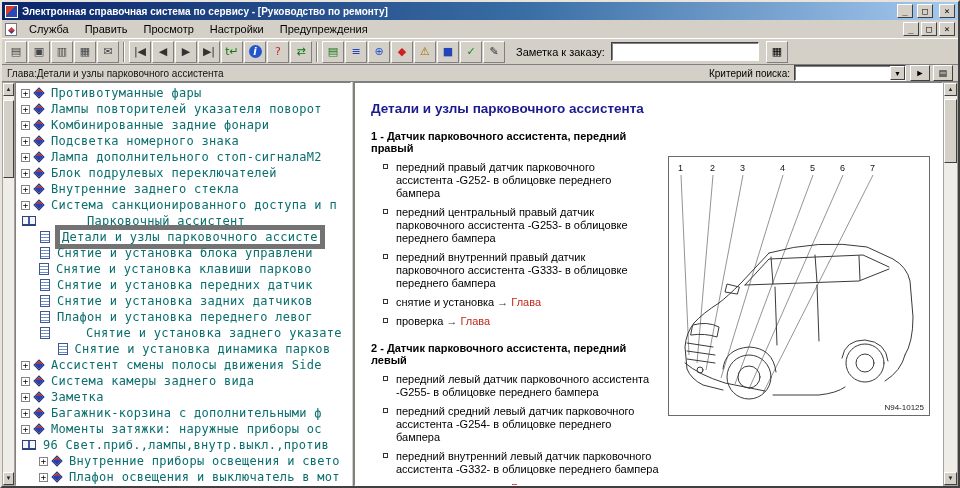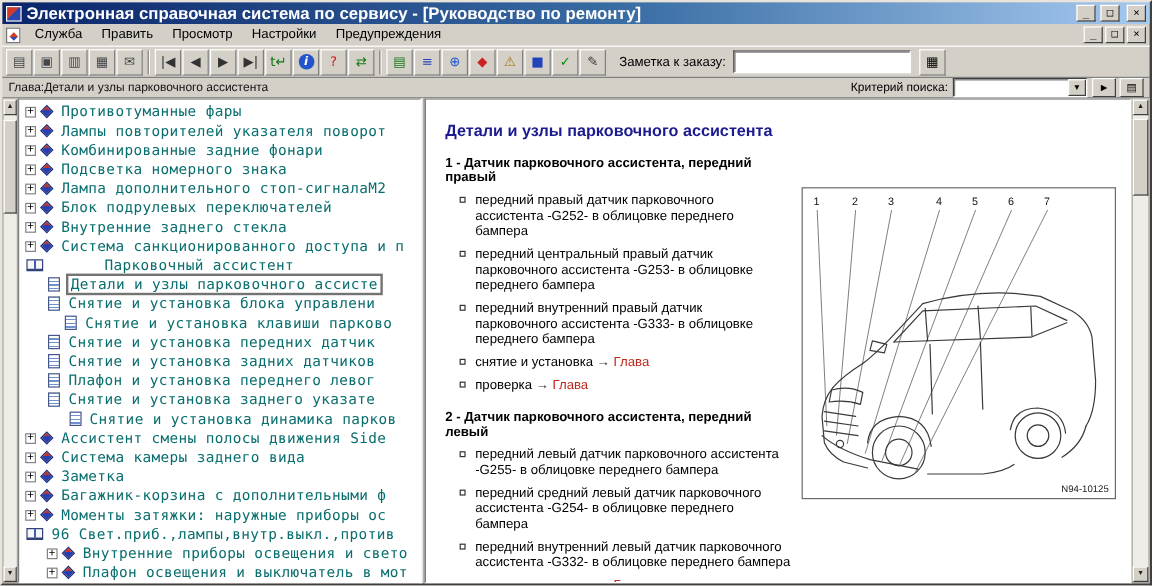--- a/index.html
+++ b/index.html
@@ -6,21 +6,21 @@
   html,body { width:960px; height:488px; overflow:hidden; }
   body { font-family:"Liberation Sans", sans-serif; background:#d4d0c8; }
   .window { width:960px; height:488px; display:flex; flex-direction:column;
             border:2px solid; border-color:#e8e4dc #404040 #404040 #e8e4dc; background:#d4d0c8; }
 
   
   .titlebar { height:18px; flex:none; background:linear-gradient(90deg,#0a246a,#3a6ea5 55%,#a6caf0);
               display:flex; align-items:center; padding:0 3px; gap:4px; }
   .appicon { width:13px; height:13px; flex:none; background:linear-gradient(135deg,#d23a2a 0 45%,#2a48b0 45% 100%);
              border:1px solid #fff; }
-  .titletext { color:#fff; font-weight:bold; font-size:14px; white-space:nowrap; overflow:hidden; flex:1; }
+  .titletext { color:#fff; font-weight:bold; font-size:10px; white-space:nowrap; overflow:hidden; flex:1; }
   .winbtn { width:16px; height:14px; flex:none; background:#d4d0c8; border:1px solid;
             border-color:#fff #404040 #404040 #fff; font-size:9px; line-height:11px; text-align:center;
             font-family:"DejaVu Sans Mono",monospace; cursor:default; padding:0; }
   .winbtn.close { margin-left:2px; }
 
   
   .menubar { height:18px; flex:none; display:flex; align-items:center; padding:0 3px; }
   .menudoc { width:12px; height:13px; background:#fff; border:1px solid #777; position:relative; margin-right:4px; flex:none; }
   .menudoc::after { content:""; position:absolute; left:3px; top:4px; width:5px; height:5px;
                     background:linear-gradient(135deg,#d23a2a 0 50%,#2a48b0 50% 100%); transform:rotate(45deg); }
@@ -75,21 +75,21 @@
              font-family:"DejaVu Sans Mono",monospace; }
   .ic-diamond { width:8px; height:8px; flex:none; transform:rotate(45deg);
                 background:linear-gradient(135deg,#c23327 0 35%,#2a3fae 35% 100%);
                 border:1px solid #1c2a74; margin:0 6px 0 1px; }
   .ic-book { width:14px; height:10px; flex:none; border:1px solid #31417a; border-bottom-width:2px;
              background:linear-gradient(90deg,#f6f6f6 0 45%,#3d5bb0 45% 55%,#f6f6f6 55% 100%);
              margin:0 5px 0 1px; }
   .ic-page { width:10px; height:12px; flex:none; border:1px solid #44568e;
              background:repeating-linear-gradient(180deg,#fff 0 2px,#6e92cf 2px 3px); margin:0 5px 0 1px; }
   .tree-label { padding:0 2px; overflow:hidden; }
-  .tree-label.sel { border:2px solid #737373; }
+  .tree-label.sel { border:5px solid #737373; }
 
   .splitter { width:3px; flex:none; background:#d4d0c8; border-left:1px solid #fff; border-right:1px solid #808080; }
 
   .content { flex:1; background:#fff; border:1px solid; border-color:#808080 #fff #fff #808080;
              overflow:hidden; padding:10px 8px 0 16px; font-size:11px; color:#000; }
   .doc-title { font-size:13.5px; font-weight:bold; color:#1b1b8f; margin:8px 0 6px; }
   .figure { float:right; width:262px; height:260px; border:1px solid #6a6a6a; background:#fff;
             position:relative; margin:34px 4px 10px 14px; }
   .fig-label { position:absolute; right:5px; bottom:3px; font-size:8px; color:#222; }
   .sec-head { font-weight:bold; font-size:11px; margin:14px 0 7px; max-width:322px; }
@@ -274,37 +274,37 @@
           <span class="tree-label">Парковочный ассистент</span>
         </div>
         <div class="tree-row" style="padding-left: 23px;">
           <span class="ic-page"></span>
           <span class="tree-label sel">Детали и узлы парковочного ассисте</span>
         </div>
         <div class="tree-row" style="padding-left: 23px;">
           <span class="ic-page"></span>
           <span class="tree-label">Снятие и установка блока управлени</span>
         </div>
-        <div class="tree-row" style="padding-left: 37px;">
+        <div class="tree-row" style="padding-left: 22px;">
           <span class="ic-page"></span>
           <span class="tree-label">Снятие и установка клавиши парково</span>
         </div>
         <div class="tree-row" style="padding-left: 23px;">
           <span class="ic-page"></span>
           <span class="tree-label">Снятие и установка передних датчик</span>
         </div>
         <div class="tree-row" style="padding-left: 23px;">
           <span class="ic-page"></span>
           <span class="tree-label">Снятие и установка задних датчиков</span>
         </div>
         <div class="tree-row" style="padding-left: 23px;">
           <span class="ic-page"></span>
           <span class="tree-label">Плафон и установка переднего левог</span>
         </div>
-        <div class="tree-row" style="padding-left: 23px;">
+        <div class="tree-row" style="padding-left: 23px; gap: 29px;">
           <span class="ic-page"></span>
           <span class="tree-label">Снятие и установка заднего указате</span>
         </div>
         <div class="tree-row" style="padding-left: 23px; justify-content: center;">
           <span class="ic-page"></span>
           <span class="tree-label">Снятие и установка динамика парков</span>
         </div>
         <div class="tree-row" style="padding-left: 5px;">
           <span class="plusbox">+</span>
           <span class="ic-diamond"></span>

